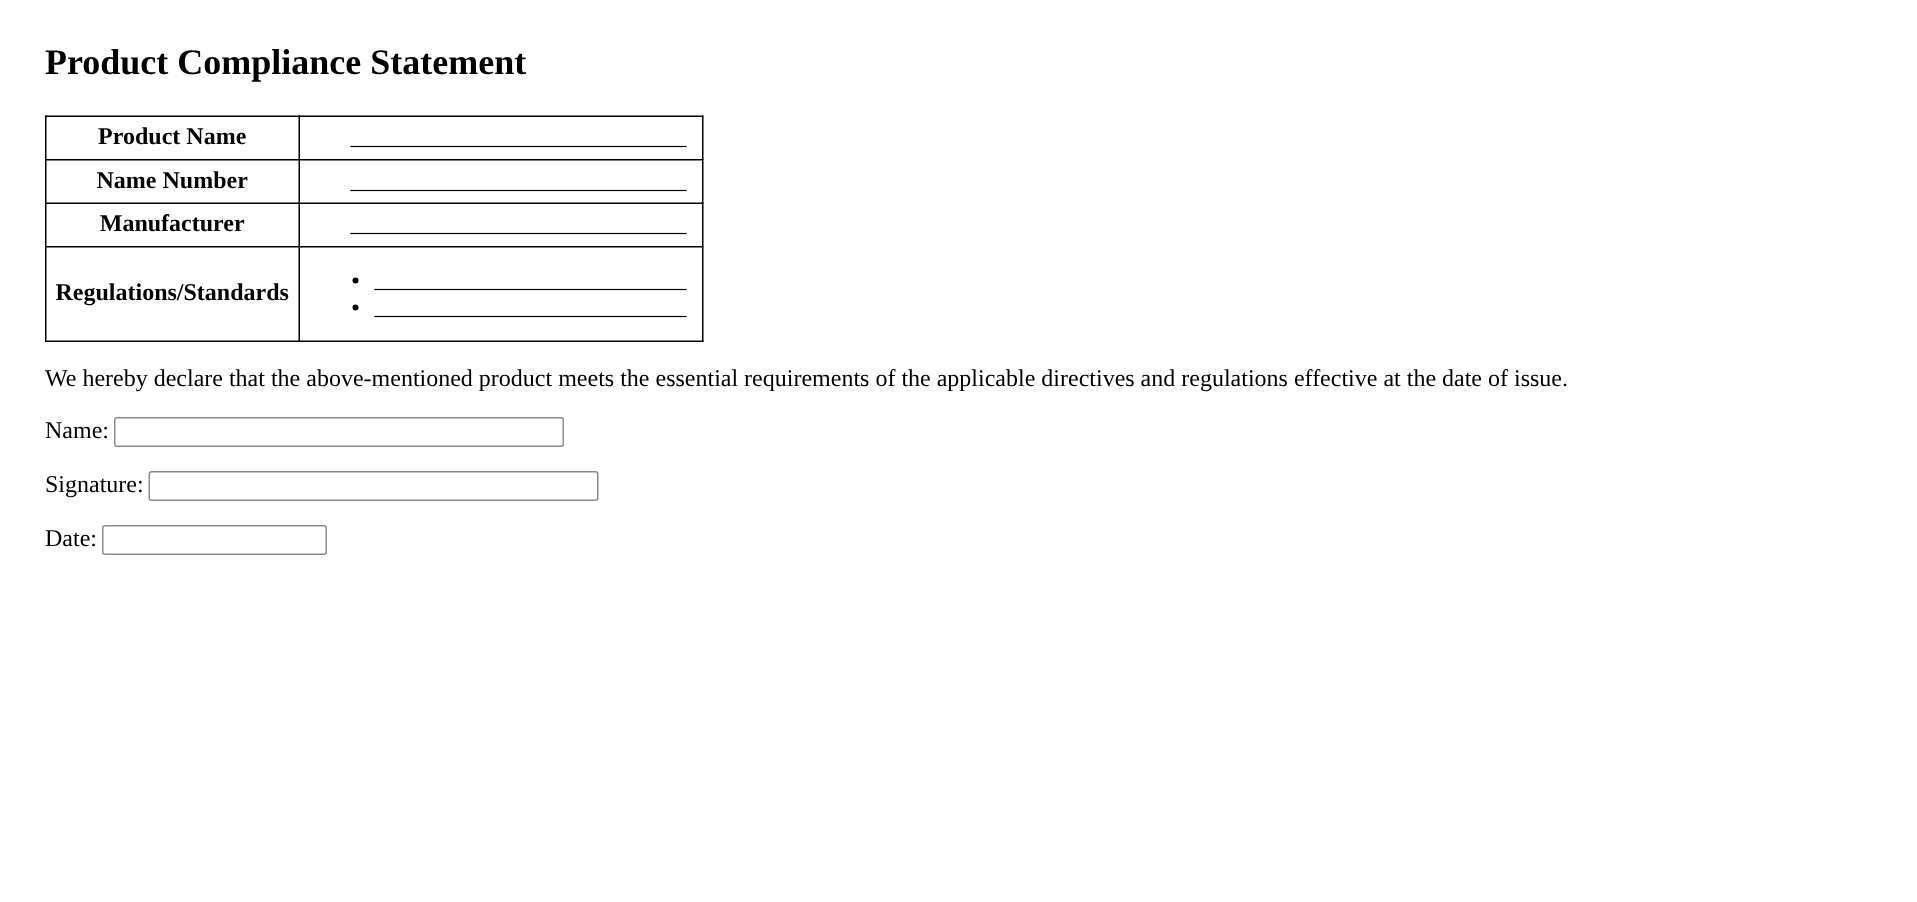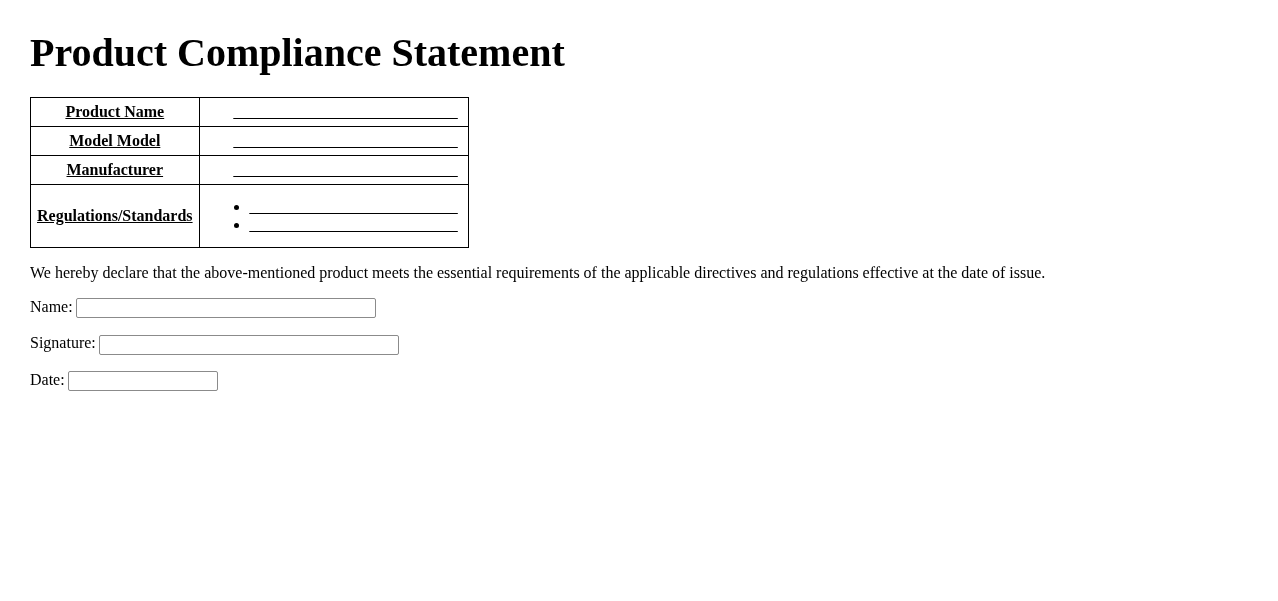--- a/index.html
+++ b/index.html
@@ -12,38 +12,37 @@
     width: 1278px;
     height: 601px;
     overflow: hidden;
     font-family: "Liberation Serif", serif;
     font-size: 16px;
   }
   .page {
     padding: 8px 30px;
   }
   h1.doc-title {
-    font-size: 40px;
+    font-size: 24px;
     font-weight: bold;
     margin: 21px 0;
     font-family: "Liberation Serif", serif;
   }
   p {
     margin: 16px 0;
   }
   table.product-table {
     border-collapse: collapse;
     margin: 0;
   }
   table.product-table th,
   table.product-table td {
     border: 1px solid #000000;
     box-sizing: border-box;
     font-size: 16px;
-    text-decoration: underline;
   }
   table.product-table th {
     width: 166px;
     text-align: center;
     font-weight: bold;
     padding: 5px 6px;
   }
   table.product-table td {
     width: 260px;
     text-align: right;
@@ -90,21 +89,21 @@
   <h1 class="doc-title">Product Compliance Statement</h1>
 
 
   <table class="product-table">
     <tbody>
       <tr>
         <th>Product Name</th>
         <td>____________________________</td>
       </tr>
       <tr>
-        <th>Model Model</th>
+        <th>Name Number</th>
         <td>____________________________</td>
       </tr>
       <tr>
         <th>Manufacturer</th>
         <td>____________________________</td>
       </tr>
       <tr>
         <th>Regulations/Standards</th>
         <td>
           <ul>

